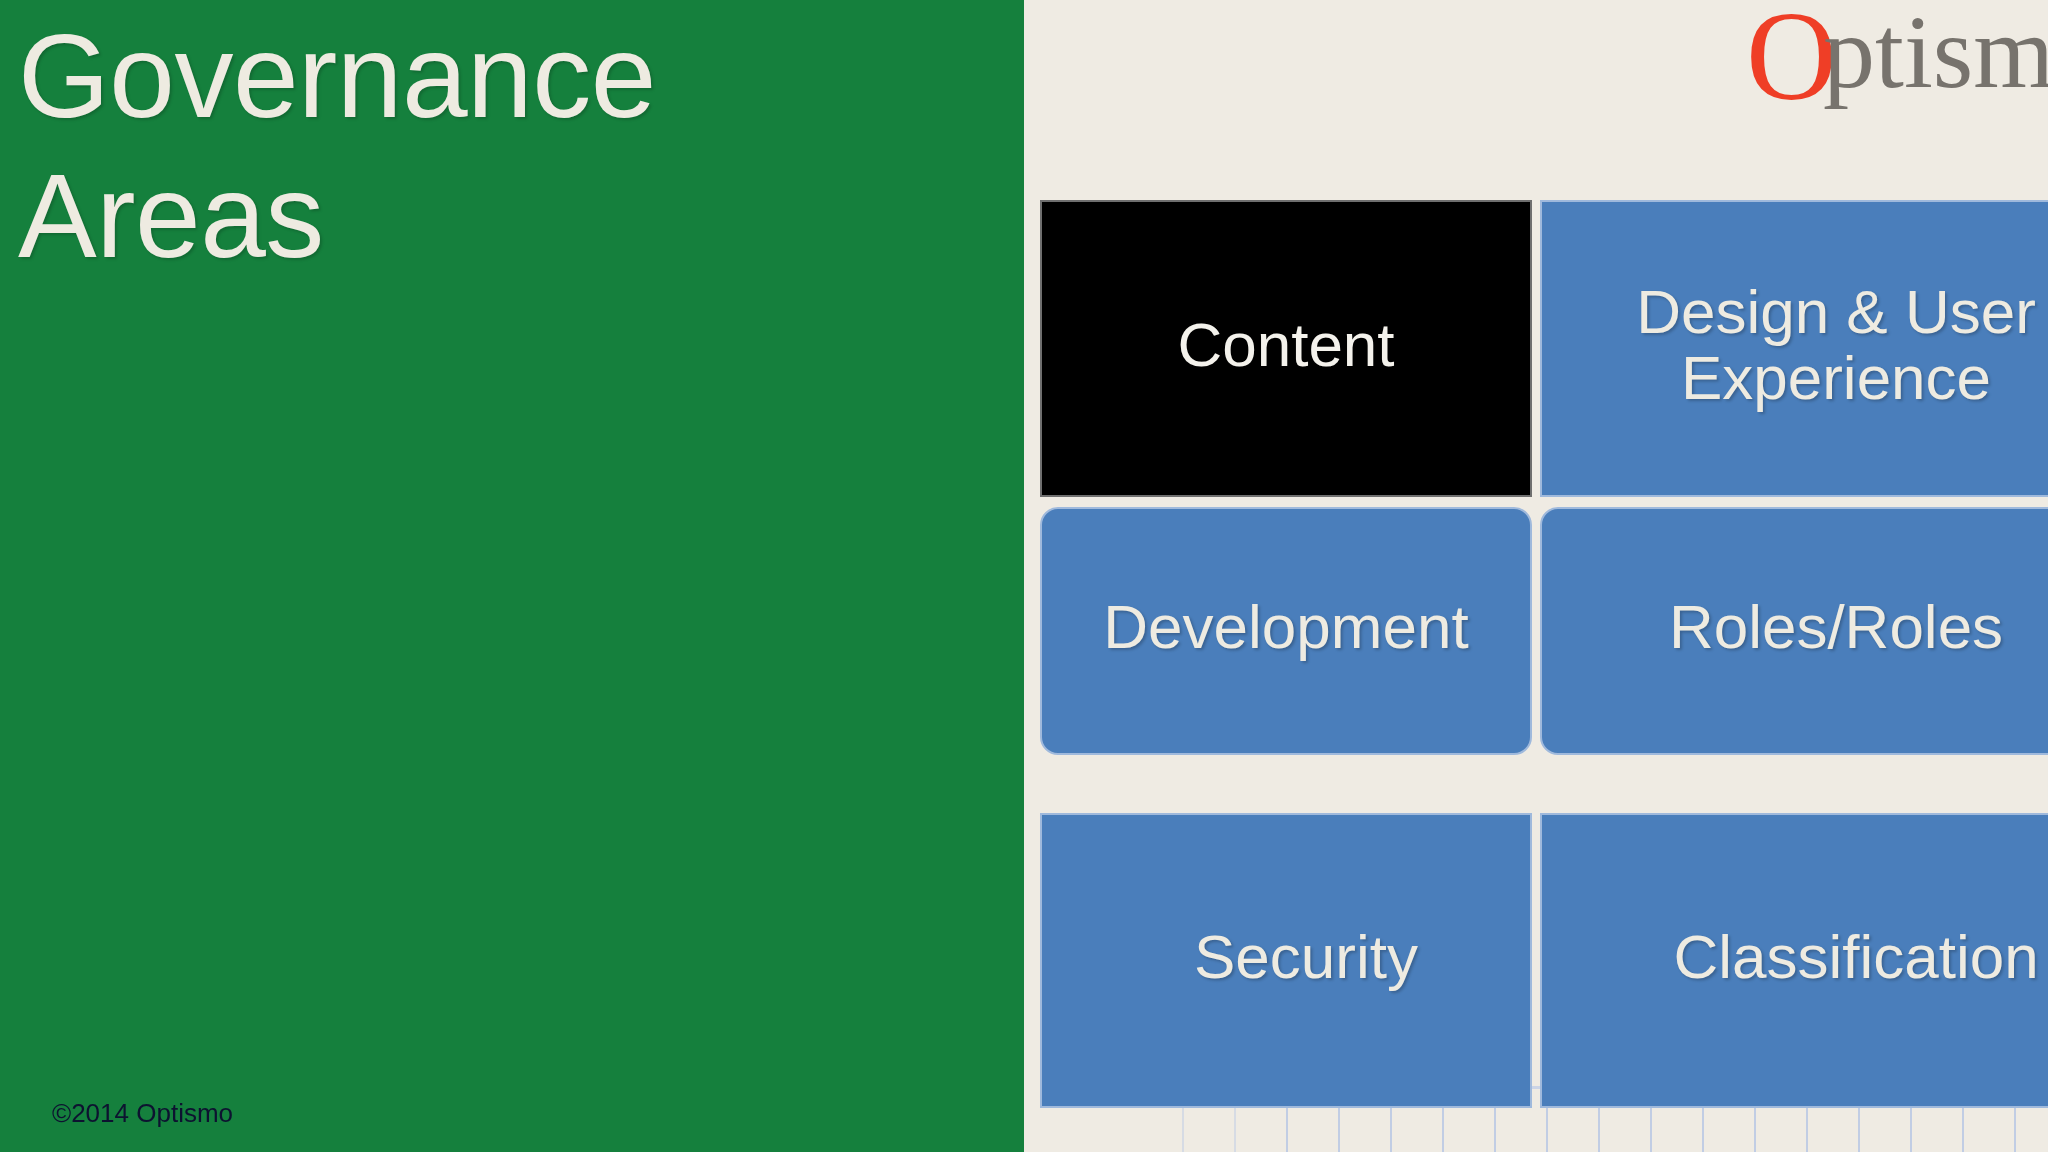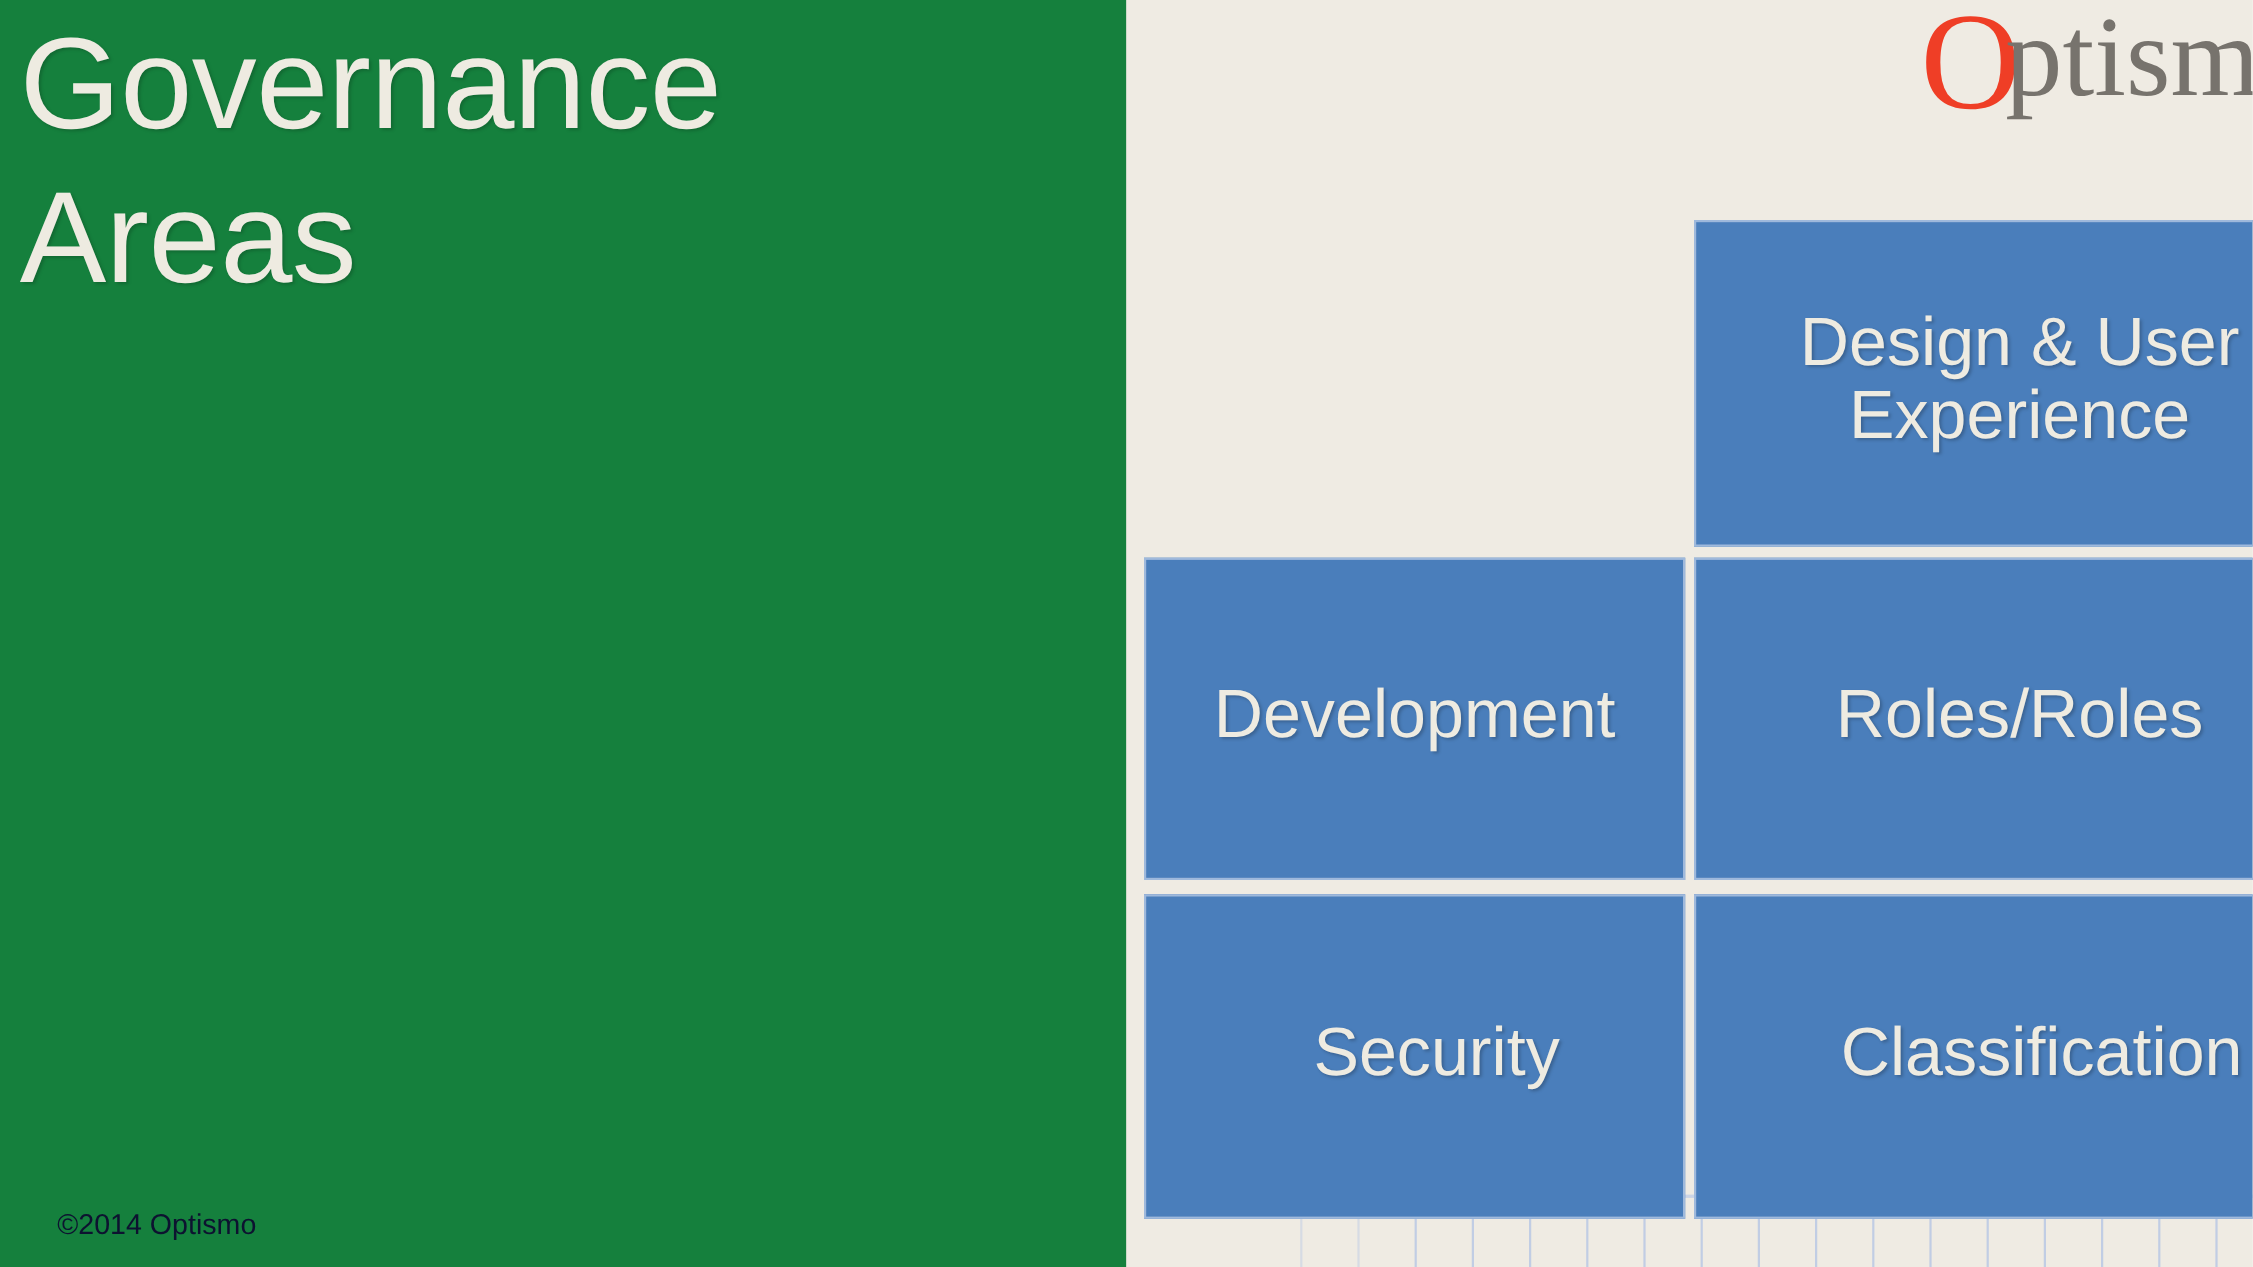--- a/index.html
+++ b/index.html
@@ -157,21 +157,21 @@
   .gbox .boxlabel {
     display: block;
     white-space: pre-line;
   }
 
   
   .col-left  { left: 0px;   width: 492px; }
   .col-right { left: 500px; width: 592px; }
 
   .row-1 { top: 0px;   height: 297px; }
-  .row-2 { top: 307px; height: 293px; }
+  .row-2 { top: 307px; height: 248px; border-radius: 18px; }
   .row-3 { top: 613px; height: 295px; padding-left: 48px; }
 
   
   .gbox.row-1 { align-items: center; }
   .gbox.row-1 .boxlabel { transform: translateY(-4px); }
   .gbox.row-2 .boxlabel { transform: translateY(-4px); }
   .gbox.row-3 .boxlabel { transform: translateY(-4px); }
 </style>
 </head>
 <body>
@@ -207,20 +207,23 @@
       <div class="vline" style="left:788px;"></div>
       <div class="vline" style="left:840px;"></div>
     </div>
 
     <div id="logo">
       <span class="logo-o">O</span><span class="logo-rest">ptismo</span>
     </div>
 
     <div id="box-grid">
 
+      <div class="gbox dark row-1 col-left">
+        <span class="boxlabel">Content</span>
+      </div>
 
       <div class="gbox row-1 col-right">
         <span class="boxlabel">Design &amp; User
 Experience</span>
       </div>
 
       <div class="gbox row-2 col-left">
         <span class="boxlabel">Development</span>
       </div>
 

